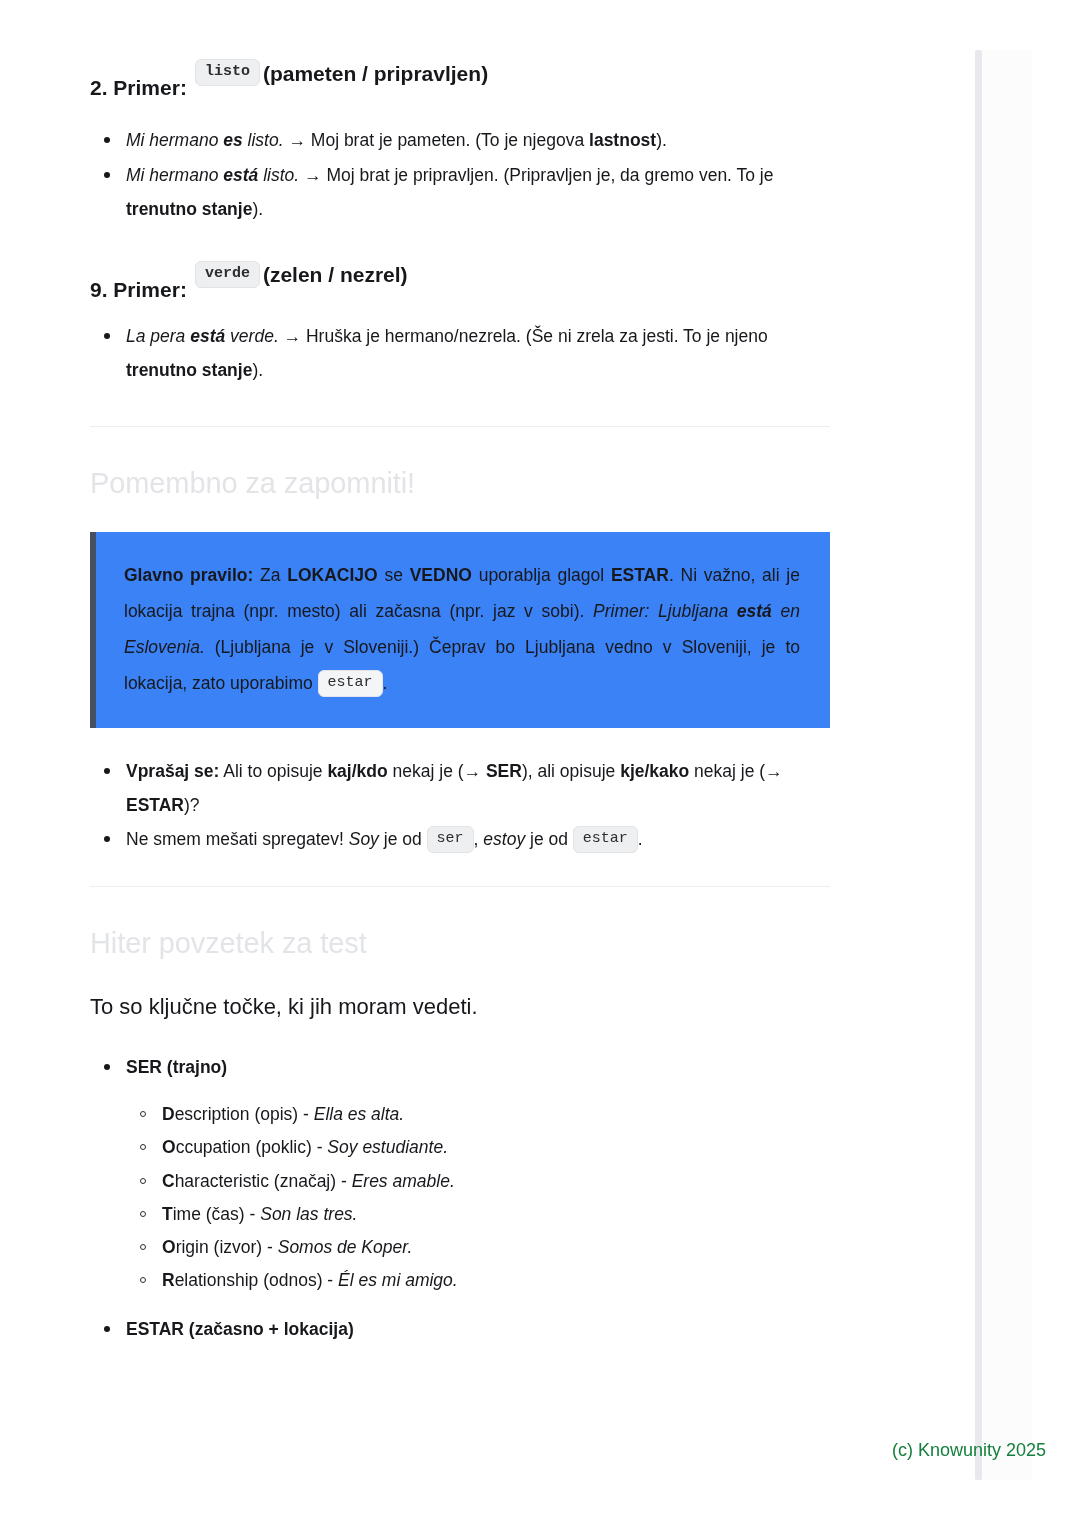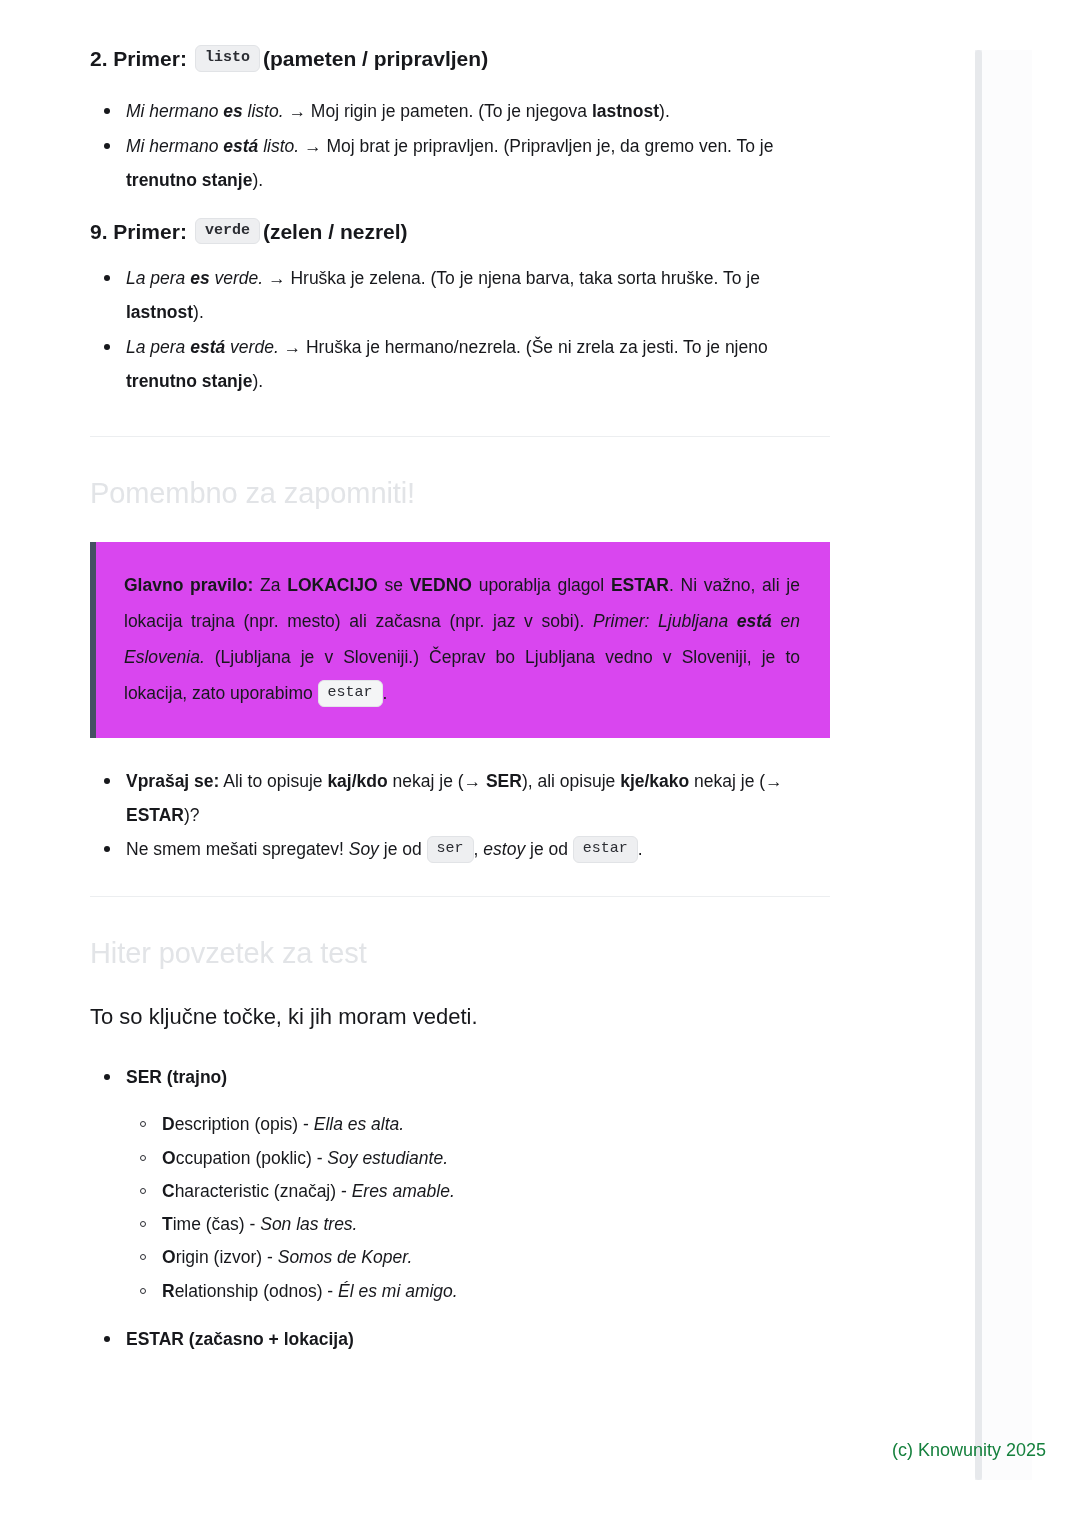--- a/index.html
+++ b/index.html
@@ -66,21 +66,21 @@
     font-weight: bold;
     color: #17181c;
     margin: 0;
     padding: 0;
     line-height: 1.45;
     display: flex;
     align-items: center;
     flex-wrap: wrap;
     gap: 0px;
   }
-  .h3 .lbl { margin-right: 8px; }
+  .h3 .lbl { margin-right: 8px; margin-top: 29px; }
   .h3 .tail { margin-left: 3px; }
 
   .h2-faded {
     font-size: 29px;
     font-weight: normal;
     color: #e2e4e7;
     margin: 0;
     line-height: 1.3;
     letter-spacing: -0.1px;
   }
@@ -158,21 +158,21 @@
     border: 1.4px solid #2b2d33;
     box-sizing: border-box;
     background: transparent;
   }
 
   em { font-style: italic; }
   b, strong { font-weight: bold; }
 
   
   .callout {
-    background: #d946ef;
+    background: #3b82f6;
     border-left: 6px solid #465063;
     padding: 26px 30px 26px 28px;
     box-sizing: border-box;
     width: 740px;
     font-size: 17.5px;
     line-height: 2.05;
     text-align: justify;
     color: #17181c;
   }
 
@@ -213,41 +213,38 @@
     <div class="h3">
       <span class="lbl">2. Primer:</span>
       <span class="code">listo</span>
       <span class="tail">(pameten / pripravljen)</span>
     </div>
 
     <div class="sp-20"></div>
 
     <ul class="lvl1">
       <li>
-        <em>Mi hermano </em><em><b>es</b></em><em> listo.</em><span> → </span><span>Moj rigin je pameten. (To je njegova </span><b>lastnost</b><span>).</span>
+        <em>Mi hermano </em><em><b>es</b></em><em> listo.</em><span> → </span><span>Moj brat je pameten. (To je njegova </span><b>lastnost</b><span>).</span>
       </li>
       <li>
         <em>Mi hermano </em><em><b>está</b></em><em> listo.</em><span> → </span><span>Moj brat je pripravljen. (Pripravljen je, da gremo ven. To je </span><b>trenutno stanje</b><span>).</span>
       </li>
     </ul>
 
     <div class="sp-20"></div>
 
     <div class="h3">
       <span class="lbl">9. Primer:</span>
       <span class="code">verde</span>
       <span class="tail">(zelen / nezrel)</span>
     </div>
 
     <div class="sp-14"></div>
 
     <ul class="lvl1">
-      <li>
-        <em>La pera </em><em><b>es</b></em><em> verde.</em><span> → </span><span>Hruška je zelena. (To je njena barva, taka sorta hruške. To je </span><b>lastnost</b><span>).</span>
-      </li>
       <li>
         <em>La pera </em><em><b>está</b></em><em> verde.</em><span> → </span><span>Hruška je hermano/nezrela. (Še ni zrela za jesti. To je njeno </span><b>trenutno stanje</b><span>).</span>
       </li>
     </ul>
 
     <div class="sp-38"></div>
     <div class="divider"></div>
     <div class="sp-38"></div>
 
     <div class="h2-faded">Pomembno za zapomniti!</div>

